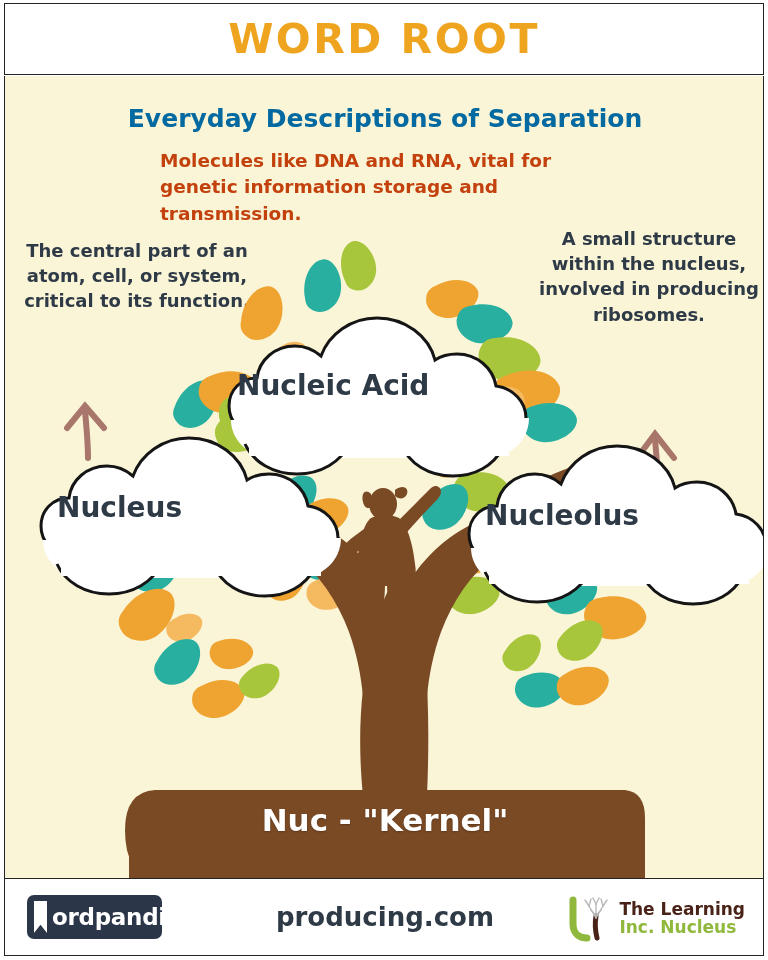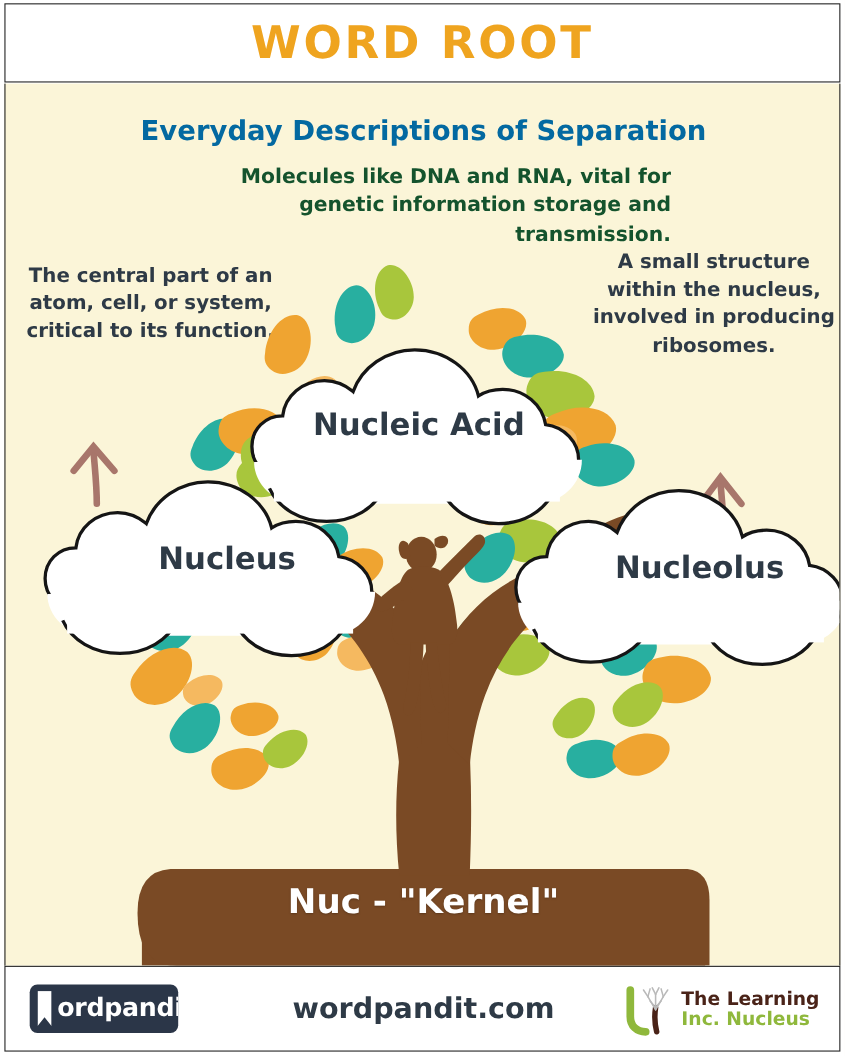--- a/index.html
+++ b/index.html
@@ -43,22 +43,22 @@
 
   .subtitle{
     position:absolute;left:0;top:28px;width:760px;
     text-align:center;
     font-size:25px;font-weight:bold;color:#0369a1;
     font-family:"DejaVu Sans", sans-serif;
   }
 
   .intro{
     position:absolute;left:155px;top:72px;width:450px;
-    text-align:right;
-    font-size:18.5px;font-weight:bold;color:#14532d;
+    text-align:left;
+    font-size:18.5px;font-weight:bold;color:#c2410c;
     line-height:1.42;
     font-family:"DejaVu Sans", sans-serif;
   }
 
   .desc{
     position:absolute;
     font-size:18px;font-weight:bold;color:#2E3A46;
     line-height:1.4;text-align:center;
     font-family:"DejaVu Sans", sans-serif;
   }
@@ -66,21 +66,21 @@
   .desc-right{left:528px;top:150px;width:232px;}
 
   
   .art{position:absolute;left:0;top:0;width:760px;height:802px;}
 
   
   .cloud-label{
     position:absolute;
     font-weight:bold;color:#2E3A46;
     font-family:"DejaVu Sans", sans-serif;
-    text-align:right;
+    text-align:left;
     pointer-events:none;
   }
   .lbl-top{left:232px;top:293px;width:240px;font-size:28px;}
   .lbl-left{left:52px;top:415px;width:212px;font-size:28px;}
   .lbl-right{left:480px;top:423px;width:228px;font-size:28px;}
 
   
   .root-text{
     position:absolute;left:0;top:726px;width:760px;
     text-align:center;
@@ -335,21 +335,21 @@
   </div>
 
   <div class="footer">
 
     <div class="wp-logo">
       <span class="wp-mark"></span>
       <span class="wp-word">ordpandit</span>
     </div>
 
     <div class="footer-url">
-      <span>wordpandit.com</span>
+      <span>producing.com</span>
     </div>
 
     <div class="tln">
       <svg width="46" height="48" viewBox="0 0 46 48">
         <path d="M8 6 L8 30 C8 39 14 44 22 44" stroke="#8FB83C" stroke-width="7" fill="none" stroke-linecap="round"></path>
         <path d="M32 44 C30 36 30 28 31 22" stroke="#4A2318" stroke-width="5" fill="none" stroke-linecap="round"></path>
         <g stroke="#B9B9B9" stroke-width="1.4" fill="none" stroke-linecap="round">
           <path d="M31 24 L24 12"></path>
             <path d="M31 24 L38 12"></path>
           <path d="M31 24 L31 10"></path>

